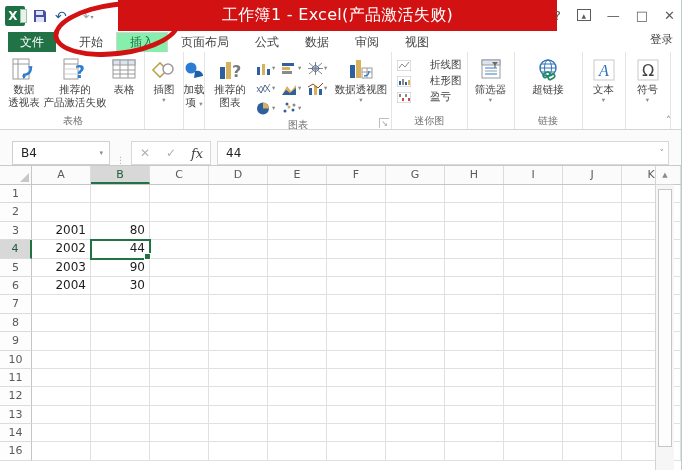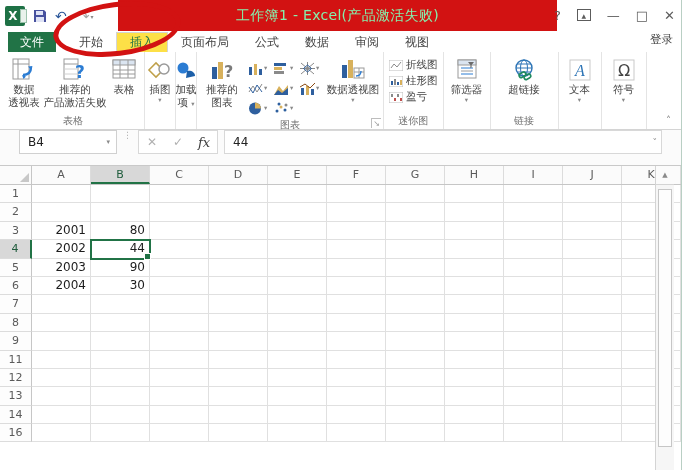--- a/index.html
+++ b/index.html
@@ -14,52 +14,52 @@
     display:flex; align-items:center; justify-content:center; border-radius:2px; position:relative; }
   .excel-logo .page { position:absolute; right:-2px; top:3px; width:7px; height:14px; background:#e9f2ec; border:1px solid #9dc3ad; }
   .excel-logo .xch { position:relative; z-index:2; margin-right:4px; }
   .qat-ic { font-size:14px; line-height:1; color:#2b579a; }
   .qat-ic.save svg { display:block; }
   .qat-ic.disabled { color:#a6a6a6; }
   .mini-drop { font-size:6px; color:#8a8a8a; margin-left:1px; }
   .qbtn { display:flex; align-items:center; }
   .title-banner { position:absolute; left:118px; top:0; width:439px; height:31px; background:#d21212;
     display:flex; align-items:center; justify-content:center; }
-  .title-banner span { color:#86efac; font-size:14px; letter-spacing:.3px; }
+  .title-banner span { color:#ffffff; font-size:16px; letter-spacing:.3px; }
   .win-controls { position:absolute; right:6px; top:0; height:30px; display:flex; align-items:center; gap:16px; color:#5c5c5c; font-size:13px; }
   .win-controls .ctl { cursor:default; line-height:1; }
   .ribbon-opt-box { width:14px; height:12px; border:1px solid #5c5c5c; display:flex; align-items:center; justify-content:center; font-size:6px; color:#5c5c5c; }
 
   
   .tabrow { height:20px; display:flex; align-items:stretch; position:relative; background:#fff; }
   .file-tab { background:#217346; color:#fff; font-size:12px; width:48px; margin-left:8px;
     display:flex; align-items:center; justify-content:center; }
   .rtab { font-size:12px; color:#444; padding:0 13px; display:flex; align-items:center; }
-  .rtab.selected { background:#fde047; border:1px solid #d4d4d4; border-bottom:none; color:#217346; }
+  .rtab.selected { background:#86efac; border:1px solid #d4d4d4; border-bottom:none; color:#217346; }
   .signin { position:absolute; right:8px; top:0; font-size:11.5px; color:#444; }
 
   
   .ribbon { height:78px; display:flex; align-items:stretch; border-bottom:1px solid #d4d4d4; background:#fff; position:relative; padding-left:2px; }
   .rgroup { display:flex; flex-direction:column; border-right:1px solid #e4e4e4; padding:1px 1px 0 1px; position:relative; }
   .rgroup-content { flex:1; display:flex; align-items:flex-start; }
   .rgroup-label { height:15px; font-size:10px; color:#6e6e6e; text-align:center; line-height:14px; }
   .bigbtn { display:flex; flex-direction:column; align-items:center; padding-top:4px; cursor:default; }
   .bigbtn .blabel { font-size:10.5px; color:#444; line-height:12.5px; text-align:center; white-space:nowrap; }
   .bigbtn svg { display:block; }
   .drop { font-size:6.5px; color:#8a8a8a; }
   .chart-grid { display:grid; grid-template-columns:repeat(3,26px); grid-auto-rows:20px; padding-top:5px; align-items:center; }
   .mini-chart { display:flex; align-items:center; gap:1px; padding-left:2px; }
   .spark-col { display:flex; flex-direction:column; justify-content:flex-start; padding:5px 4px 0 4px; gap:2px; }
-  .spark-item { display:flex; align-items:center; gap:3px; font-size:10.5px; color:#444; }
+  .spark-item { display:flex; align-items:center; gap:19px; font-size:10.5px; color:#444; }
   .dialog-launcher { position:absolute; right:2px; bottom:1px; font-size:8px; color:#9a9a9a;
     width:10px; height:10px; border-left:1px solid #bdbdbd; border-top:1px solid #bdbdbd; line-height:9px; text-align:center; }
   .collapse-ribbon { position:absolute; right:10px; bottom:3px; color:#8a8a8a; font-size:10px; }
 
   
-  .fbar-strip { height:36px; background:#fbfbfb; border-bottom:1px solid #c9c9c9; display:flex; align-items:flex-start; padding:0 19px; gap:6px; }
+  .fbar-strip { height:36px; background:#fbfbfb; border-bottom:1px solid #c9c9c9; display:flex; align-items:flex-end; padding:0 12px; gap:6px; }
   .namebox { width:98px; height:24px; background:#fff; border:1px solid #d0d0d0; display:flex; align-items:center; font-size:12px; color:#222; padding-left:8px; }
   .namebox .nb-drop { margin-left:auto; padding-right:6px; color:#8a8a8a; font-size:7px; }
   .fbar-sep { color:#b5b5b5; font-size:9px; letter-spacing:0; }
   .fbar-btns { height:24px; background:#fff; border:1px solid #d8d8d8; display:flex; align-items:center; }
   .fbtn { width:26px; text-align:center; font-size:12px; color:#b0b0b0; }
   .fbtn.fx { color:#3f3f3f; font-style:italic; font-family:"DejaVu Serif","Liberation Serif",serif; font-size:13px; }
   .fvalue { flex:1; height:24px; background:#fff; border:1px solid #d8d8d8; display:flex; align-items:center; font-size:12px; color:#222; padding-left:8px; }
   .fexpand { color:#8a8a8a; font-size:9px; padding-right:4px; }
 
   
@@ -184,21 +184,21 @@
               </svg>
           </span>
           <span class="blabel">表格</span>
         </div>
       </div>
       <div class="rgroup-label">表格</div>
     </div>
 
     <div class="rgroup">
       <div class="rgroup-content">
-        <div class="bigbtn" style="width:28px;">
+        <div class="bigbtn" style="width:36px;">
           <span class="icon">
             <svg width="26" height="26" viewBox="0 0 26 26">
                 <rect x="4" y="8" width="10" height="10" transform="rotate(45 9 13)" fill="#fff" stroke="#bfa04a" stroke-width="1.5"></rect>
                 <circle cx="17" cy="12" r="5" fill="#fff" stroke="#9a9a9a" stroke-width="1.5"></circle>
               </svg>
           </span>
           <span class="blabel">插图</span>
           <span class="drop">▾</span>
         </div>
       </div>
@@ -603,20 +603,34 @@
           <div class="cell"></div>
           <div class="cell"></div>
           <div class="cell"></div>
           <div class="cell"></div>
           <div class="cell"></div>
           <div class="cell"></div>
           <div class="cell"></div>
           <div class="cell"></div>
         </div>
         <div class="grow">
+          <div class="rh">10</div>
+          <div class="cell"></div>
+          <div class="cell"></div>
+          <div class="cell"></div>
+          <div class="cell"></div>
+          <div class="cell"></div>
+          <div class="cell"></div>
+          <div class="cell"></div>
+          <div class="cell"></div>
+          <div class="cell"></div>
+          <div class="cell"></div>
+          <div class="cell"></div>
+        </div>
+        <div class="grow">
           <div class="rh">11</div>
           <div class="cell"></div>
           <div class="cell"></div>
           <div class="cell"></div>
           <div class="cell"></div>
           <div class="cell"></div>
           <div class="cell"></div>
           <div class="cell"></div>
           <div class="cell"></div>
           <div class="cell"></div>

